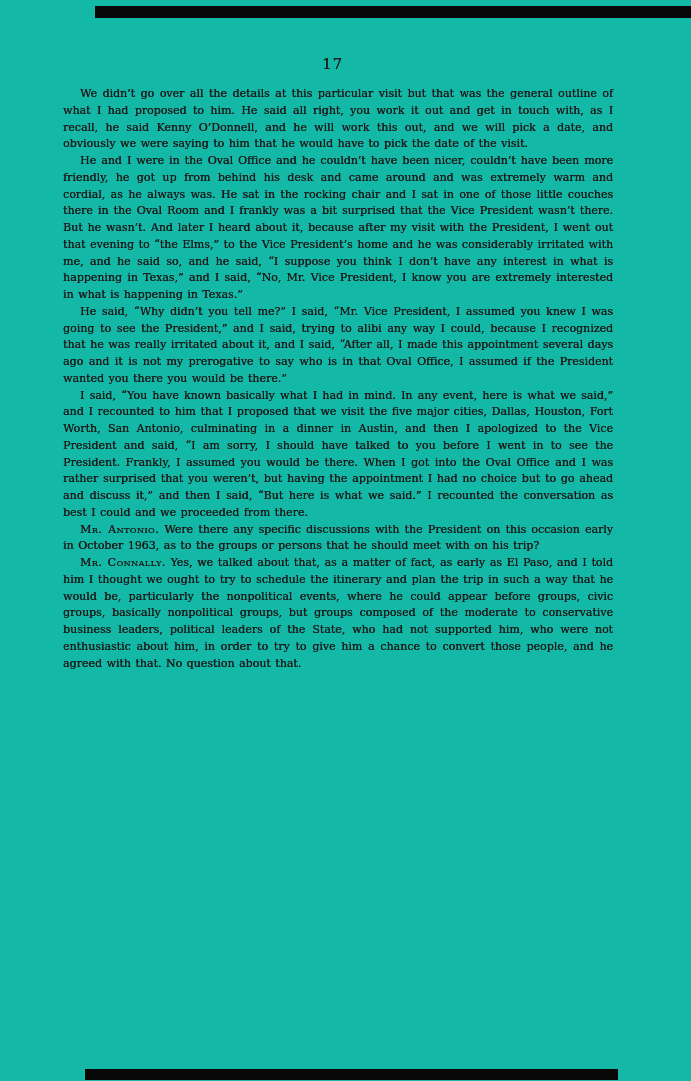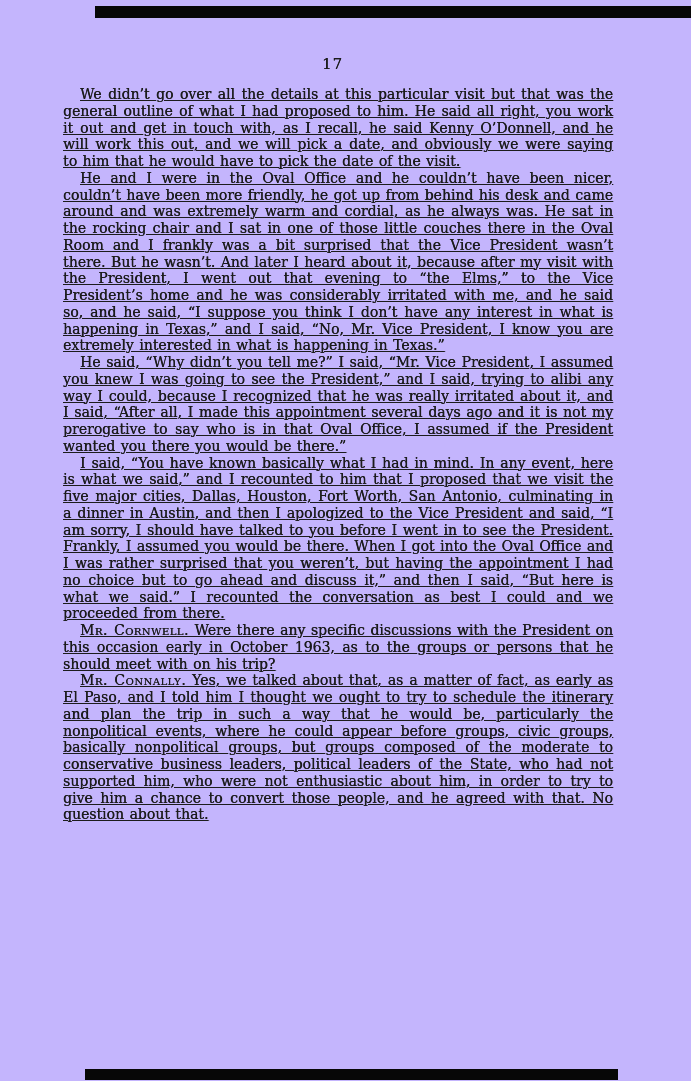--- a/index.html
+++ b/index.html
@@ -4,21 +4,21 @@
 <style>
   html, body {
     margin: 0;
     padding: 0;
     background: #ffffff;
   }
   .page {
     position: relative;
     width: 691px;
     height: 1081px;
-    background: #c4b5fd;
+    background: #14b8a6;
     overflow: hidden;
     font-family: "DejaVu Serif", serif;
   }
   .scan-bar {
     position: absolute;
     background: #070707;
   }
   .scan-bar.top {
     left: 95px;
     top: 6px;
@@ -40,27 +40,26 @@
     font-size: 15px;
     letter-spacing: 1px;
     color: #1c1c1c;
     text-shadow: 0.3px 0 0 #1c1c1c;
   }
   .content {
     position: absolute;
     left: 63px;
     top: 86px;
     width: 550px;
-    font-size: 14px;
+    font-size: 11px;
     line-height: 16.75px;
     text-align: justify;
     color: #1c1c1c;
     text-shadow: 0.3px 0 0 #1c1c1c;
     word-spacing: 1px;
-    text-decoration: underline;
   }
   .content p {
     margin: 0;
     padding: 0;
     text-indent: 17px;
   }
   .speaker {
     font-variant: small-caps;
     letter-spacing: 0.5px;
   }
@@ -69,17 +68,17 @@
 <body>
 
 <div class="page">
   <div class="scan-bar top"></div>
   <div class="page-number">17</div>
   <div class="content" id="content">
       <p>We didn’t go over all the details at this particular visit but that was the general outline of what I had proposed to him. He said all right, you work it out and get in touch with, as I recall, he said Kenny O’Donnell, and he will work this out, and we will pick a date, and obviously we were saying to him that he would have to pick the date of the visit.</p>
       <p>He and I were in the Oval Office and he couldn’t have been nicer, couldn’t have been more friendly, he got up from behind his desk and came around and was extremely warm and cordial, as he always was. He sat in the rocking chair and I sat in one of those little couches there in the Oval Room and I frankly was a bit surprised that the Vice President wasn’t there. But he wasn’t. And later I heard about it, because after my visit with the President, I went out that evening to “the Elms,” to the Vice President’s home and he was considerably irritated with me, and he said so, and he said, “I suppose you think I don’t have any interest in what is happening in Texas,” and I said, “No, Mr. Vice President, I know you are extremely interested in what is happening in Texas.”</p>
       <p>He said, “Why didn’t you tell me?” I said, “Mr. Vice President, I assumed you knew I was going to see the President,” and I said, trying to alibi any way I could, because I recognized that he was really irritated about it, and I said, “After all, I made this appointment several days ago and it is not my prerogative to say who is in that Oval Office, I assumed if the President wanted you there you would be there.”</p>
       <p>I said, “You have known basically what I had in mind. In any event, here is what we said,” and I recounted to him that I proposed that we visit the five major cities, Dallas, Houston, Fort Worth, San Antonio, culminating in a dinner in Austin, and then I apologized to the Vice President and said, “I am sorry, I should have talked to you before I went in to see the President. Frankly, I assumed you would be there. When I got into the Oval Office and I was rather surprised that you weren’t, but having the appointment I had no choice but to go ahead and discuss it,” and then I said, “But here is what we said.” I recounted the conversation as best I could and we proceeded from there.</p>
-      <p><span class="speaker">Mr. Cornwell.</span> Were there any specific discussions with the President on this occasion early in October 1963, as to the groups or persons that he should meet with on his trip?</p>
+      <p><span class="speaker">Mr. Antonio.</span> Were there any specific discussions with the President on this occasion early in October 1963, as to the groups or persons that he should meet with on his trip?</p>
       <p><span class="speaker">Mr. Connally.</span> Yes, we talked about that, as a matter of fact, as early as El Paso, and I told him I thought we ought to try to schedule the itinerary and plan the trip in such a way that he would be, particularly the nonpolitical events, where he could appear before groups, civic groups, basically nonpolitical groups, but groups composed of the moderate to conservative business leaders, political leaders of the State, who had not supported him, who were not enthusiastic about him, in order to try to give him a chance to convert those people, and he agreed with that. No question about that.</p>
     </div>
   <div class="scan-bar bottom"></div>
 </div>
 
 </body></html>

